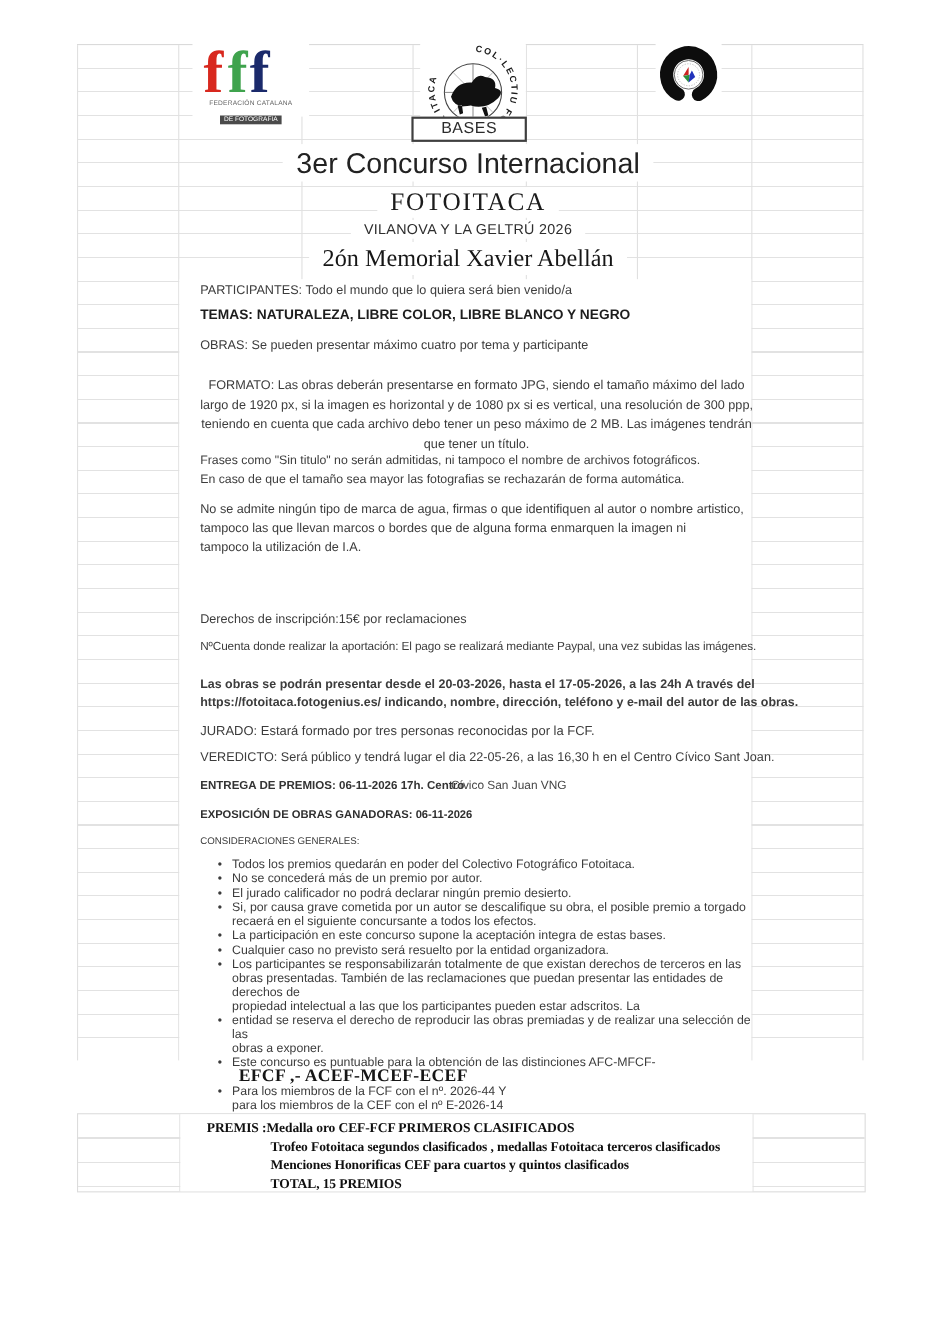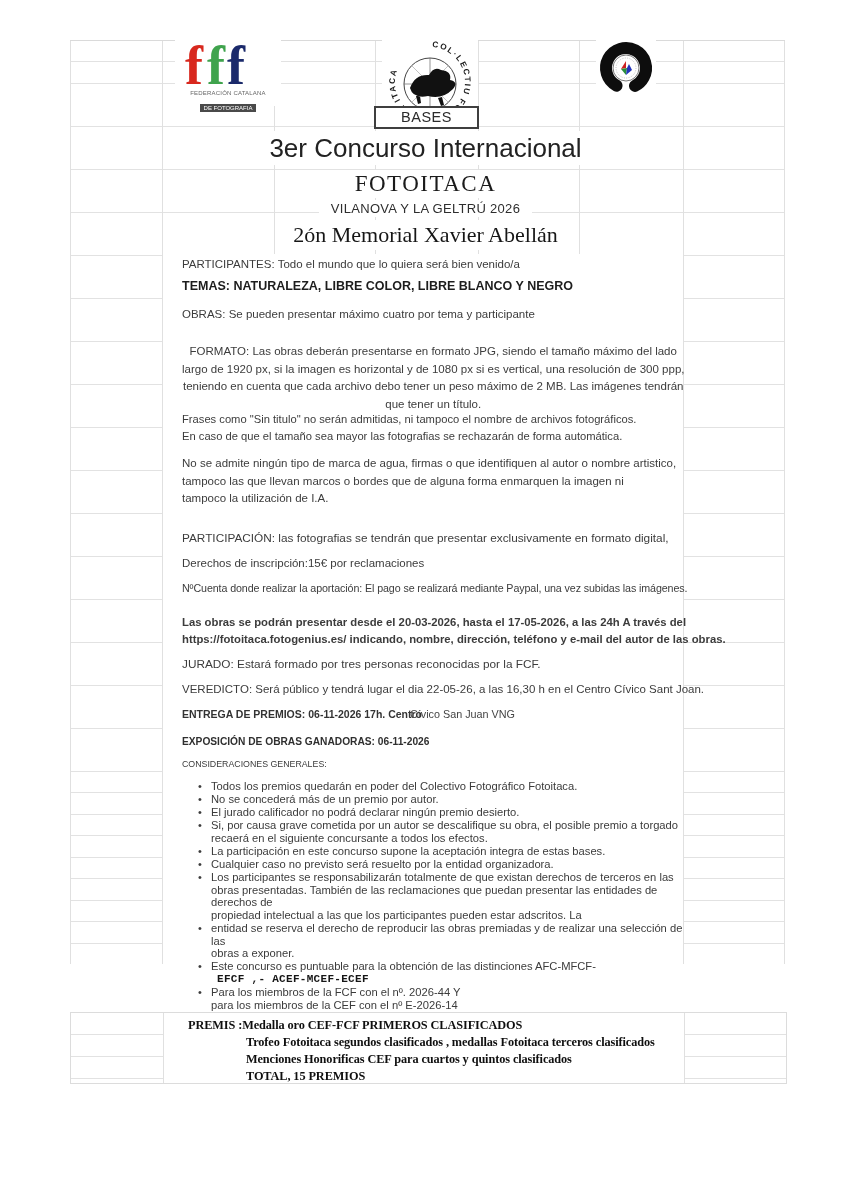--- a/index.html
+++ b/index.html
@@ -51,22 +51,22 @@
   .p-entrega{top:706px;font-size:10.5px;font-weight:600;color:#333;}
   .p-entrega-right{top:706px;left:410px;font-size:10.8px;font-weight:400;color:#444;}
   .p-exposicion{top:733px;font-size:10.2px;font-weight:600;color:#2f2f2f;}
   .p-consideraciones{top:756px;font-size:8.8px;font-weight:500;color:#3a3a3a;}
   
   .bullets{position:absolute;left:197px;top:780px;width:500px;z-index:2;margin:0;padding:0;list-style:none;}
   .bullets li{position:relative;padding-left:14px;font-size:11.2px;line-height:12.6px;
               margin-bottom:0.5px;color:#3b3b3b;}
   .bullets li::before{content:"\2022";position:absolute;left:1px;top:0;font-size:11px;color:#3b3b3b;}
   .bullets li span{white-space:pre-line;}
-  .serifline{display:block;font-family:Liberation Mono, monospace;font-weight:bold;
-             font-size:11px;letter-spacing:.3px;color:#161616;padding-left:6px;}
+  .serifline{display:block;font-family:Liberation Serif, serif;font-weight:bold;
+             font-size:16px;letter-spacing:.3px;color:#161616;padding-left:6px;}
   
   .pl{position:absolute;z-index:2;font-family:"Liberation Serif",serif;font-weight:bold;
       font-size:12.3px;line-height:16px;color:#0f0f0f;letter-spacing:-.1px;}
   .pl1{left:188px;top:1017px;}
   .pl2{left:246px;top:1034px;}
   .pl3{left:246px;top:1051px;}
   .pl4{left:246px;top:1068px;}
 </style>
 </head>
 <body>
@@ -142,21 +142,20 @@
   <div class="p p-obras">OBRAS: Se pueden presentar máximo cuatro por tema y participante</div>
   <div class="p p-formato">FORMATO: Las obras deberán presentarse en formato JPG, siendo el tamaño máximo del lado
 largo de 1920 px, si la imagen es horizontal y de 1080 px si es vertical, una resolución de 300 ppp,
 teniendo en cuenta que cada archivo debo tener un peso máximo de 2 MB. Las imágenes tendrán
 que tener un título.</div>
   <div class="p p-frases">Frases como "Sin titulo" no serán admitidas, ni tampoco el nombre de archivos fotográficos.
 En caso de que el tamaño sea mayor las fotografias se rechazarán de forma automática.</div>
   <div class="p p-marcas">No se admite ningún tipo de marca de agua, firmas o que identifiquen al autor o nombre artistico,
 tampoco las que llevan marcos o bordes que de alguna forma enmarquen la imagen ni
 tampoco la utilización de I.A.</div>
-  <div class="p p-participacion">PARTICIPACIÓN: las fotografias se tendrán que presentar exclusivamente en formato digital,</div>
   <div class="p p-derechos">Derechos de inscripción:15€ por reclamaciones</div>
   <div class="p p-cuenta">NºCuenta donde realizar la aportación: El pago se realizará mediante Paypal, una vez subidas las imágenes.</div>
   <div class="p p-plazo">Las obras se podrán presentar desde el 20-03-2026, hasta el 17-05-2026, a las 24h A través del
 https://fotoitaca.fotogenius.es/ indicando, nombre, dirección, teléfono y e-mail del autor de las obras.</div>
   <div class="p p-jurado">JURADO: Estará formado por tres personas reconocidas por la FCF.</div>
   <div class="p p-veredicto">VEREDICTO: Será público y tendrá lugar el dia 22-05-26, a las 16,30 h en el Centro Cívico Sant Joan.</div>
   <div class="p p-entrega">ENTREGA DE PREMIOS: 06-11-2026 17h. Centro</div>
   <div class="p p-entrega-right">Cívico San Juan VNG</div>
   <div class="p p-exposicion">EXPOSICIÓN DE OBRAS GANADORAS: 06-11-2026</div>
   <div class="p p-consideraciones">CONSIDERACIONES GENERALES:</div>

